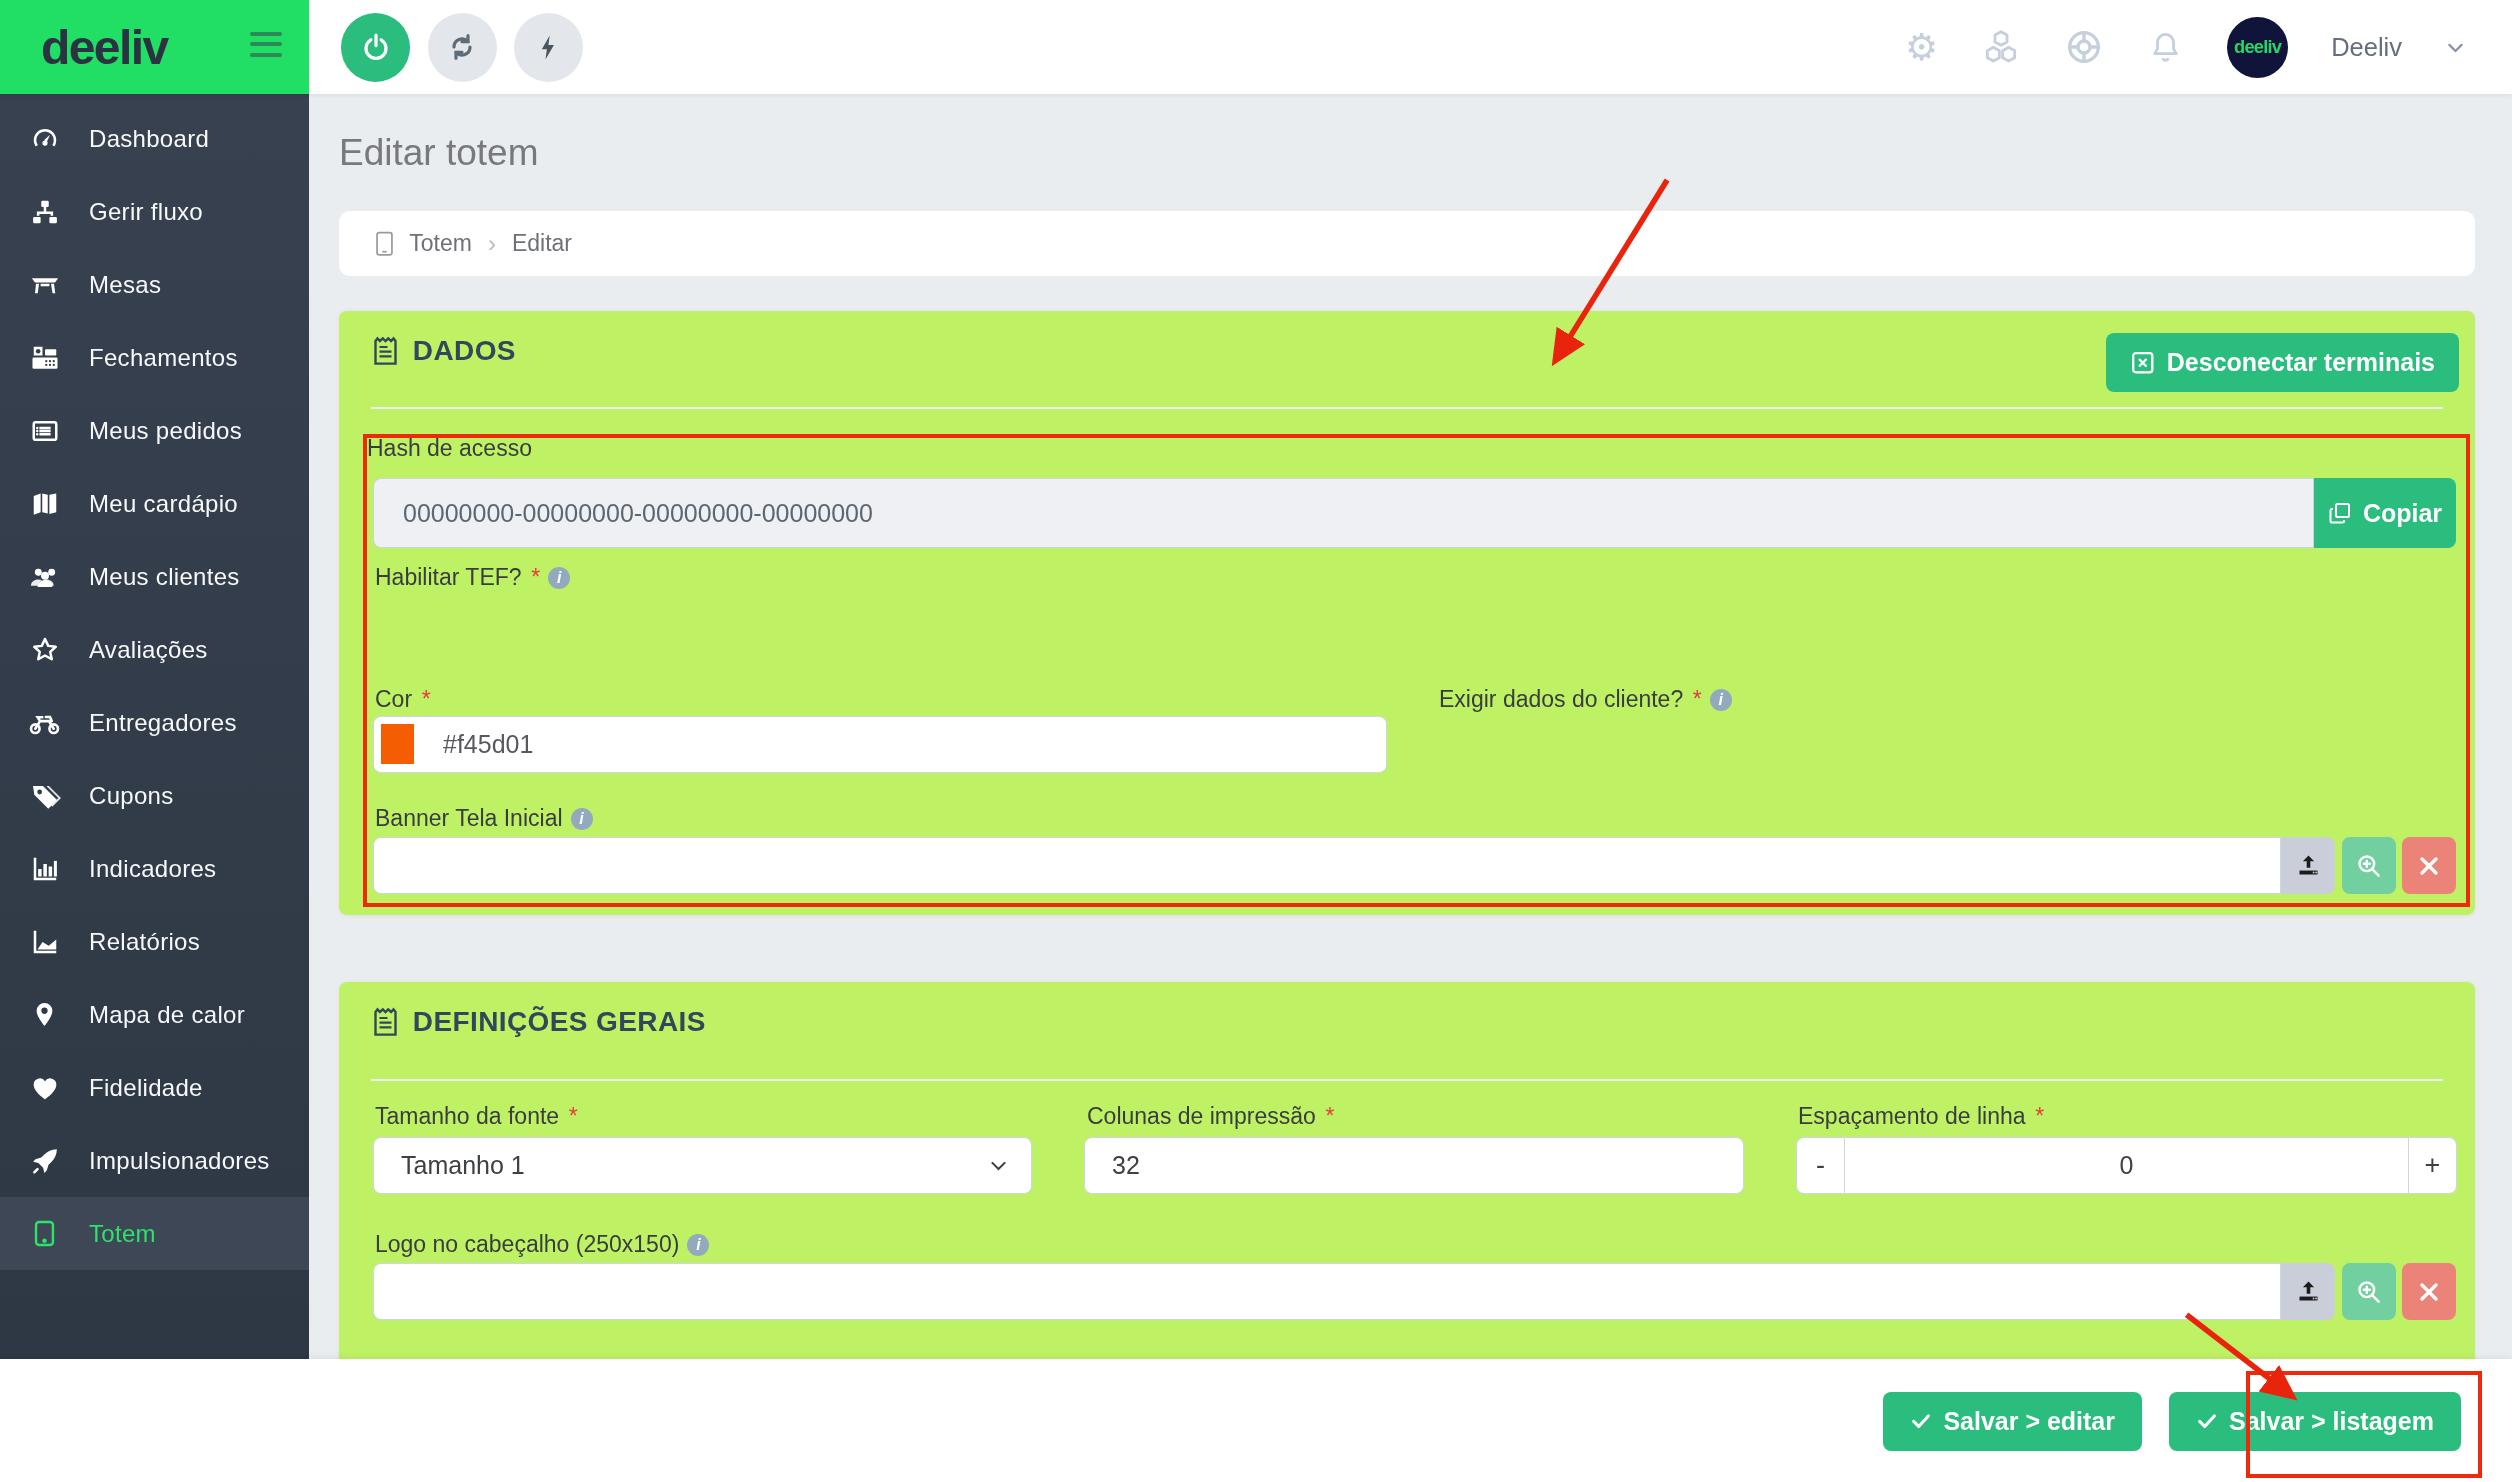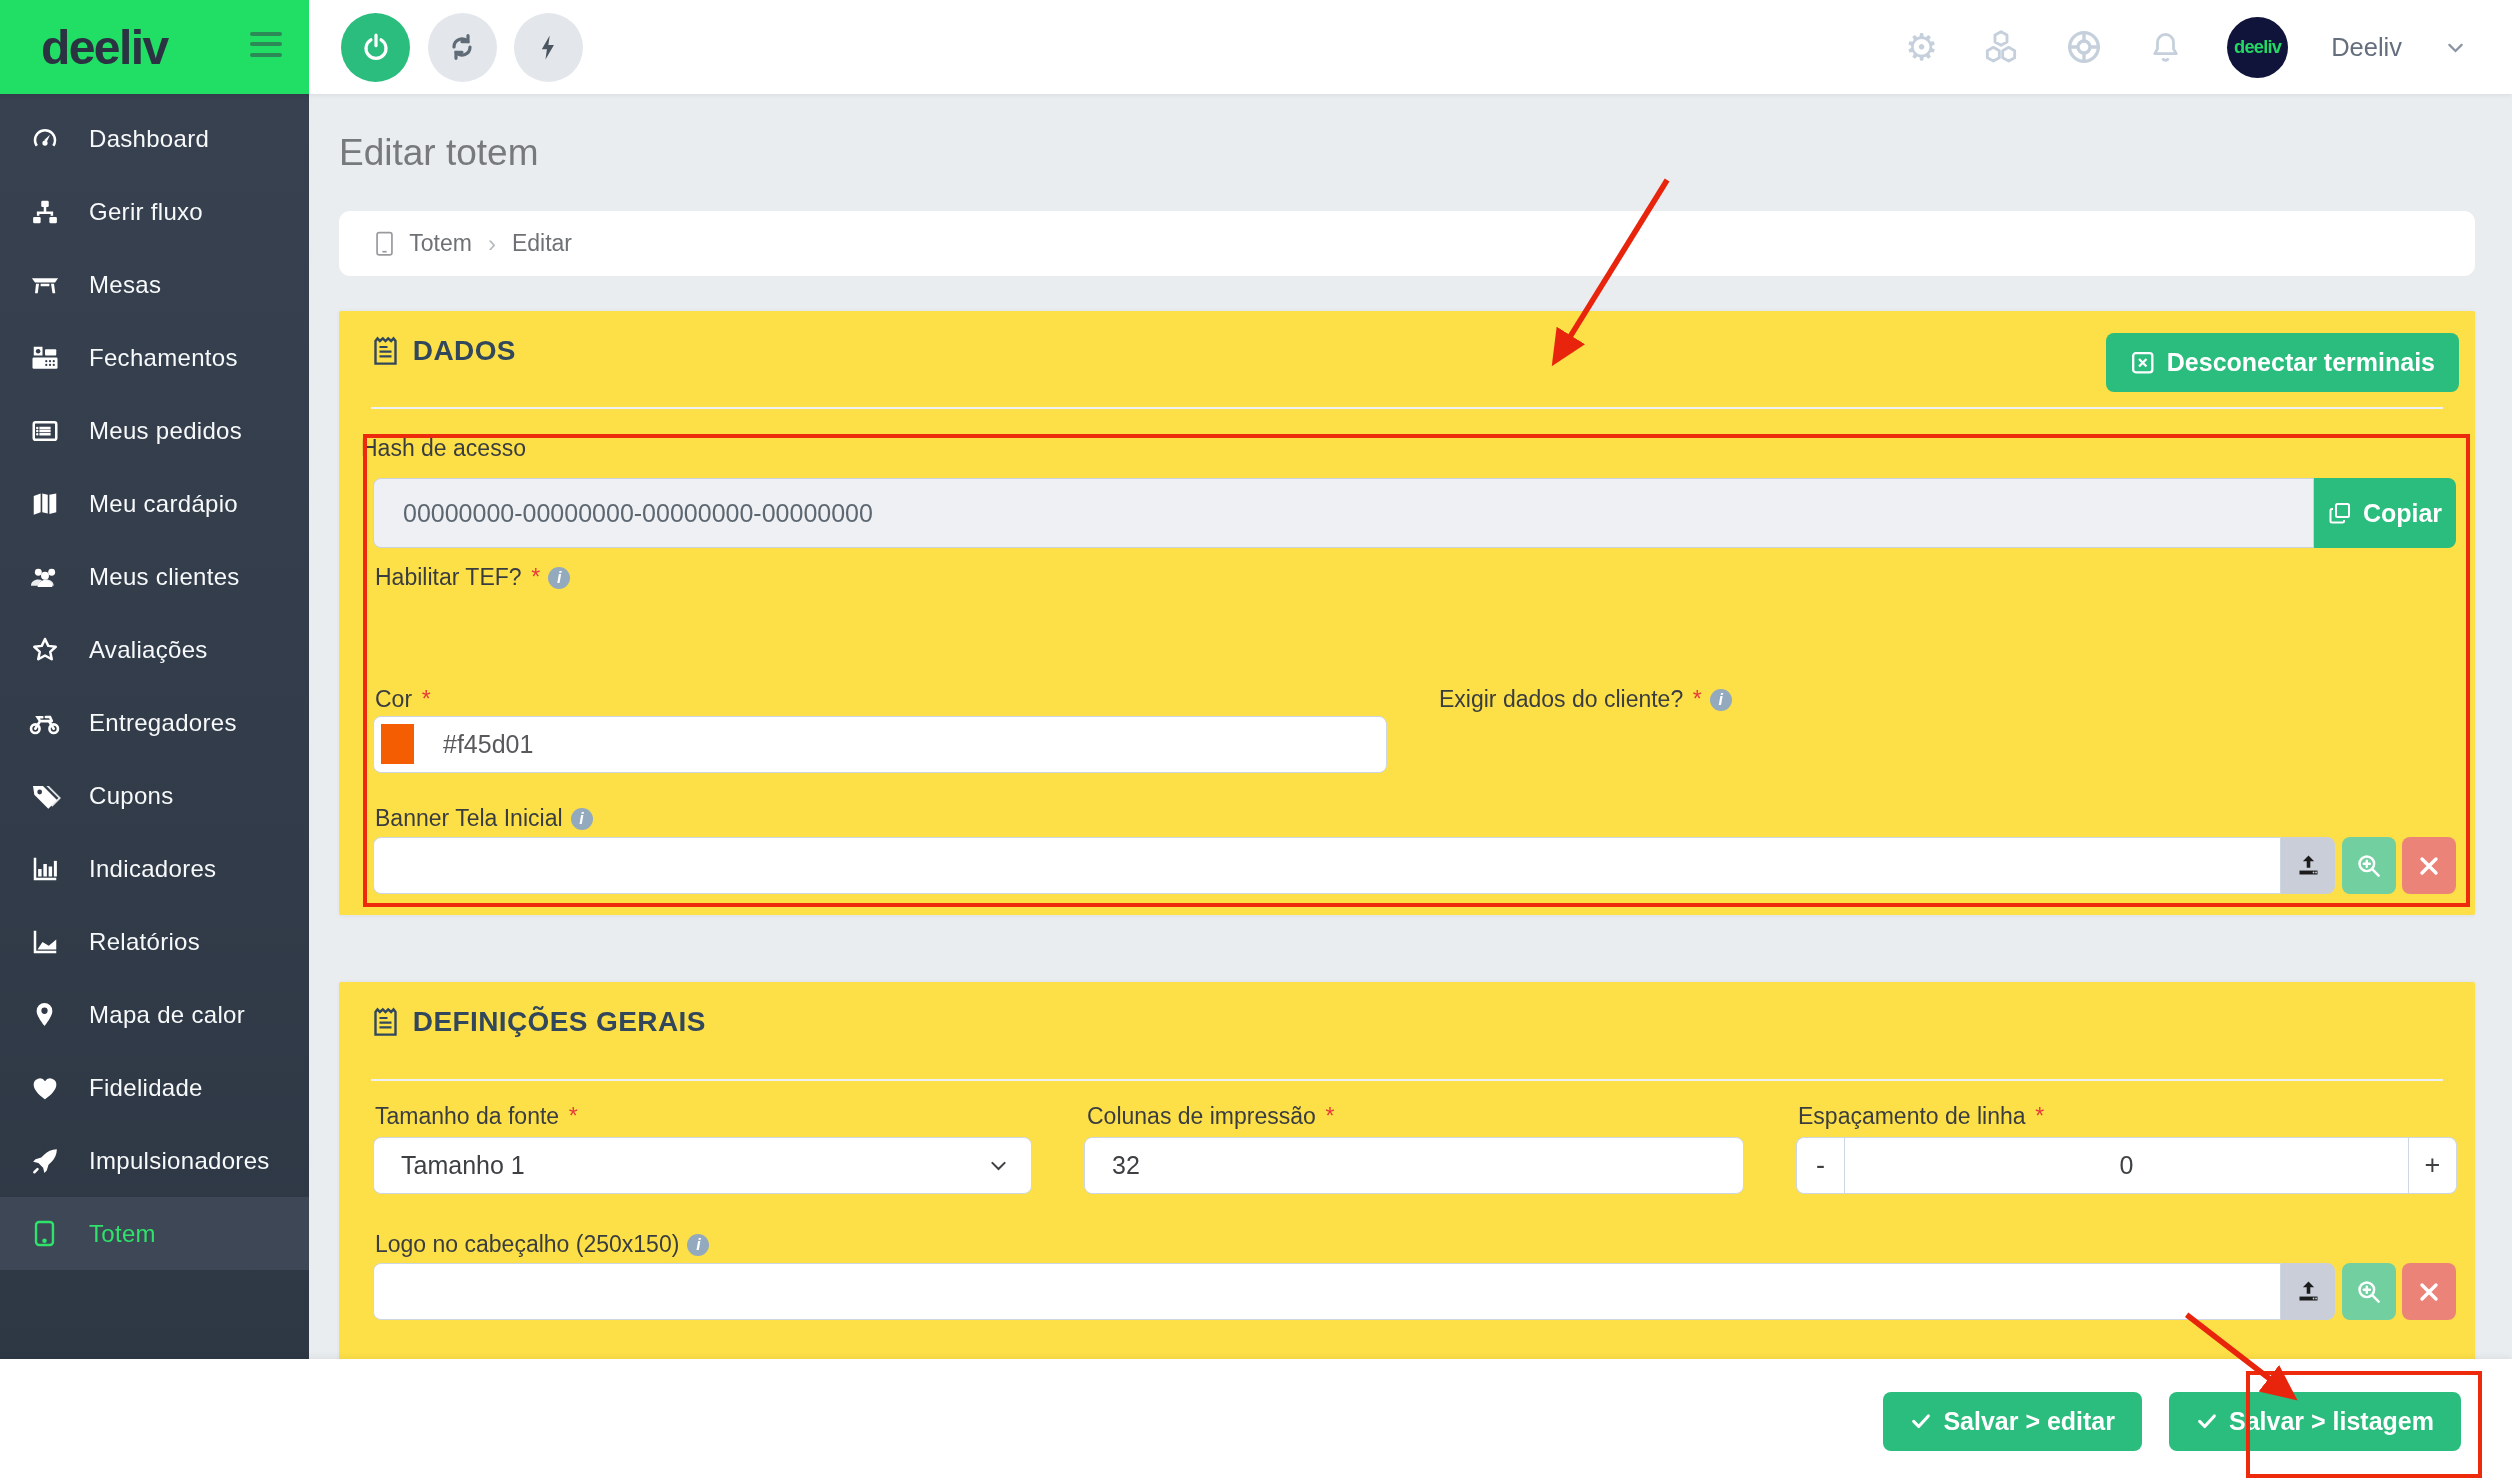--- a/index.html
+++ b/index.html
@@ -38,21 +38,21 @@
   .side-item.active .lbl { color:#2ee26a; }
 
   
   #main-bg { position:absolute; left:309px; top:94px; width:2203px; height:1265px; background:#e9edef; }
   #page-title { position:absolute; left:339px; top:132px; font-size:37px; font-weight:500; color:#77797d; }
   #breadcrumb { position:absolute; left:339px; top:211px; width:2136px; height:65px; background:#fff;
                 border-radius:11px; display:flex; align-items:center; padding-left:35px; }
   .crumb-txt { font-size:23px; color:#6e7175; }
   .crumb-sep { font-size:24px; color:#b9bcbe; margin:0 16px; }
 
-  .card { position:absolute; background:#fde047; border-radius:2px; box-shadow:0 0.8px 4px rgba(0,0,0,.05); }
+  .card { position:absolute; background:#bef264; border-radius:8px; box-shadow:0 0.8px 4px rgba(0,0,0,.05); }
   #card-dados  { left:339px; top:311px;  width:2136px; height:604px; }
   #card-gerais { left:339px; top:982px; width:2136px; height:414px; }
   .card-header { position:absolute; left:32px; top:24px; display:flex; align-items:center; gap:12.8px; }
   .card-title { font-size:28px; font-weight:bold; color:#32475c; letter-spacing:0.4px; }
   .card-divider { position:absolute; left:32px; right:32px; height:1.6px; background:#eef1f3; }
 
   .field-label { position:absolute; font-size:23px; color:#3a3d40; display:flex; align-items:center; gap:8px; }
   .req { color:#e73c3c; font-size:23px; margin-left:1.6px; }
   .info-dot { width:22px; height:22px; border-radius:50%; background:#93a9bd; color:#fff; font-size:16px;
               font-weight:bold; display:inline-flex; align-items:center; justify-content:center; font-style:italic; }
@@ -348,21 +348,21 @@
   </div>
   <button class="btn btn-green" style="position:absolute; right:16px; top:22px; height:59px; padding:0 24px;">
     <svg width="25.5" height="25.5" viewBox="0 0 24 24" fill="none" stroke="#fff" stroke-width="2.2">
         <rect x="3" y="3" width="18" height="18" rx="2.5"></rect>
         <path d="M8.5 8.5l7 7M15.5 8.5l-7 7"></path>
       </svg>
     <span>Desconectar terminais</span>
   </button>
   <div class="card-divider" style="top:96px"></div>
 
-  <div class="field-label" style="left:22px; top:124px;">
+  <div class="field-label" style="left:28px; top:124px;">
     <span>Hash de acesso</span>
   </div>
   <div class="input-group" style="left:34px; top:167px; width:2083px; height:70px;">
     <input class="group-input" readonly="" value="00000000-00000000-00000000-00000000" style="">
     <button class="btn btn-green" id="copy-btn">
       <svg width="24" height="24" viewBox="0 0 24 24" fill="none" stroke="#fff" stroke-width="2">
           <rect x="8" y="3" width="13" height="13" rx="1.5"></rect>
           <path d="M5 8H4a1.5 1.5 0 0 0-1.5 1.5V20A1.5 1.5 0 0 0 4 21.5h10.5A1.5 1.5 0 0 0 16 20v-1"></path>
         </svg>
       <span>Copiar</span>

